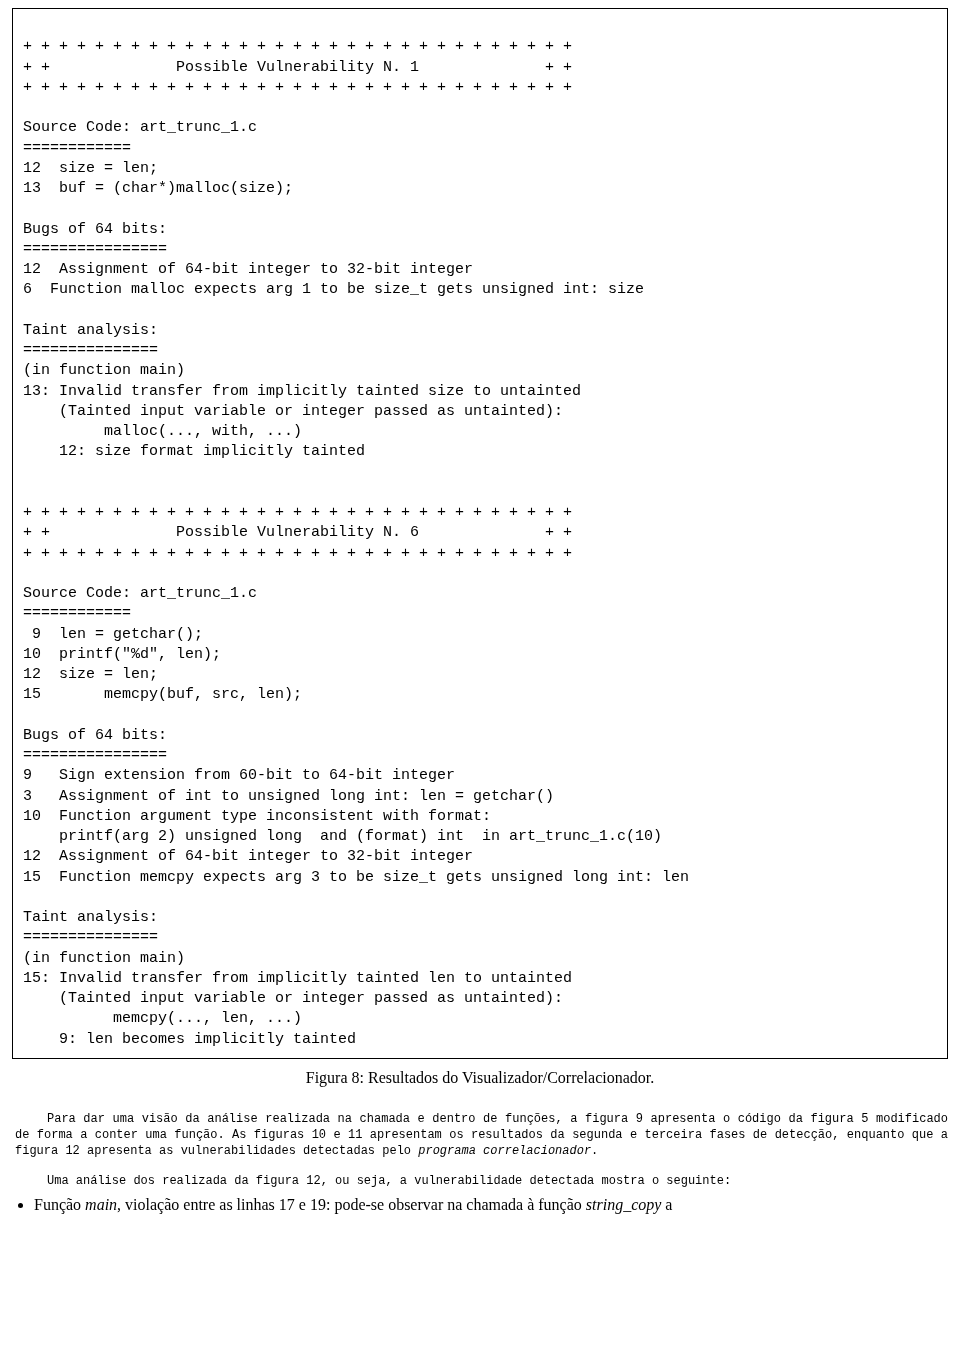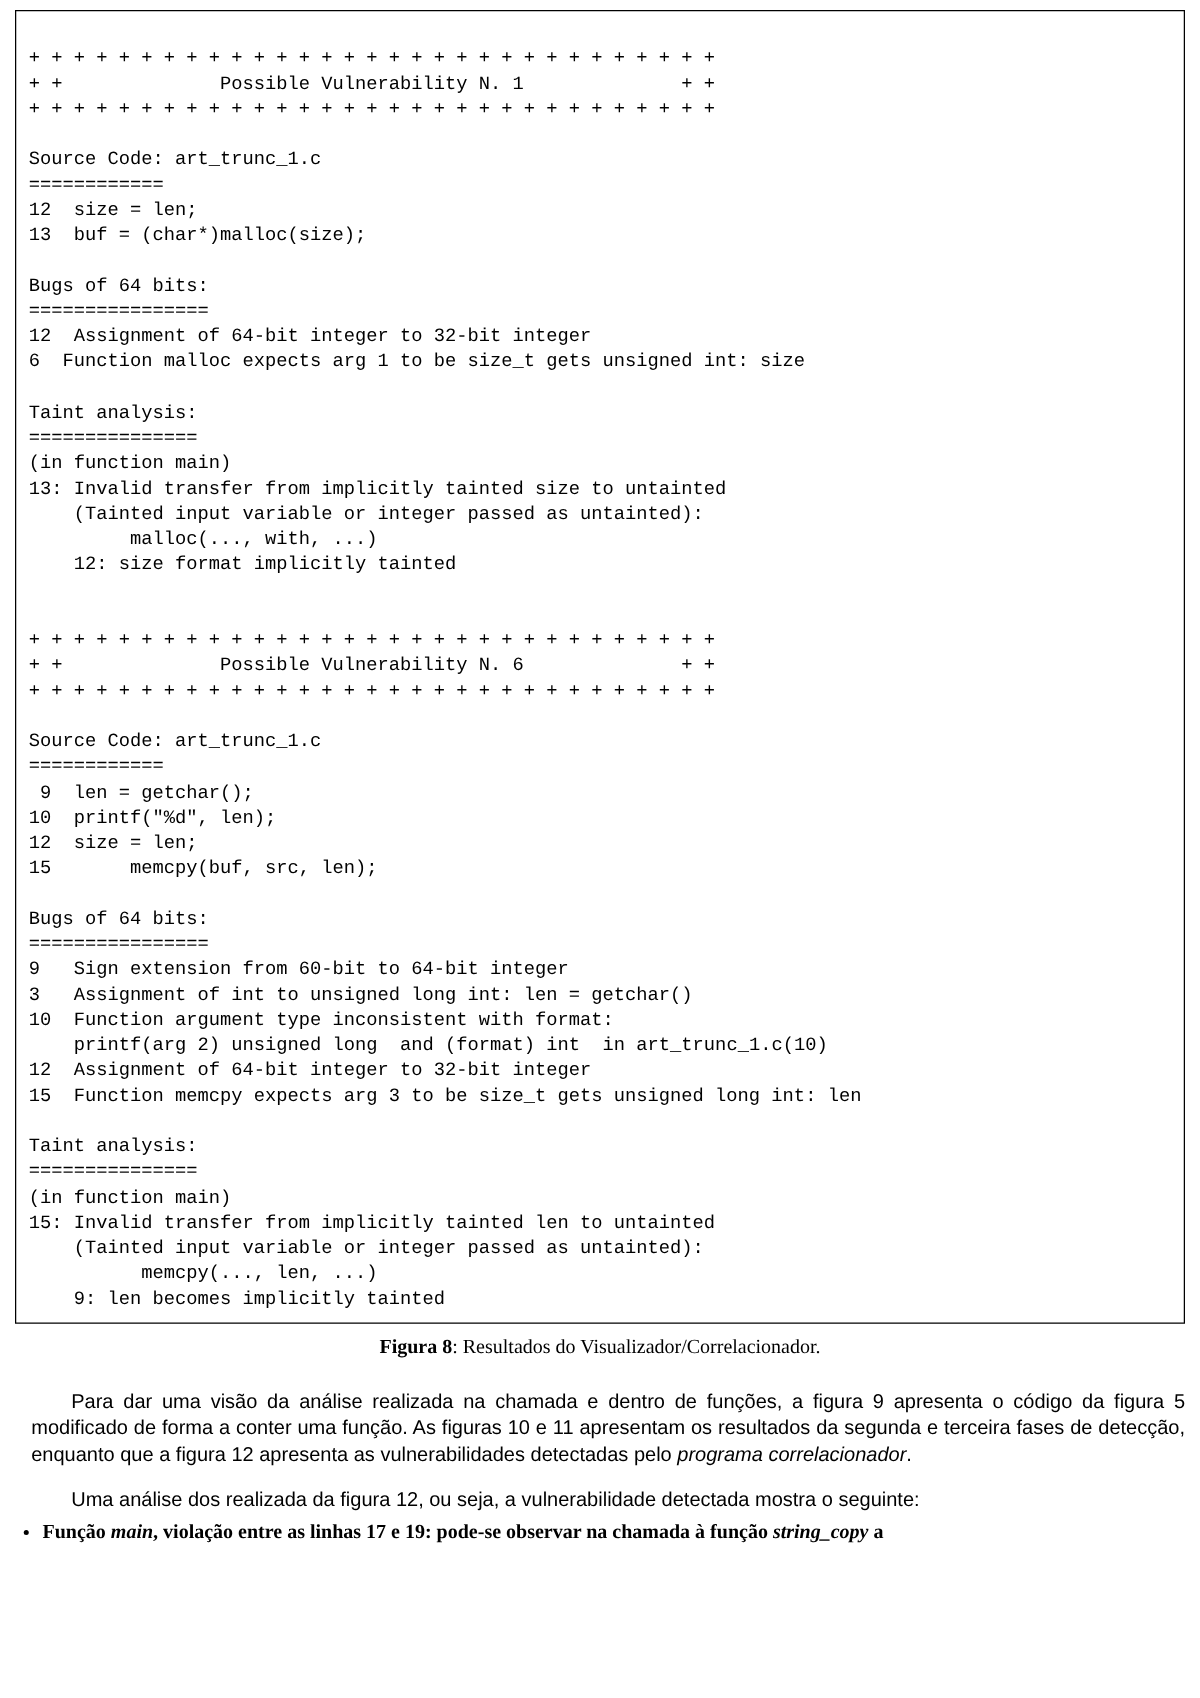--- a/index.html
+++ b/index.html
@@ -23,44 +23,43 @@
       white-space: pre-wrap;
       line-height: 1.35;
     }
     .caption {
       text-align: center;
       margin: 10px 0 24px 0;
       font-family: "Times New Roman", Times, serif;
       font-size: 16px;
     }
     .caption b {
-      font-weight: bold;
+      font-weight: normal;
     }
     .body-text {
-      font-family: Liberation Sans, sans-serif;
-      font-size: 16px;
+      font-family: Liberation Mono, monospace;
+      font-size: 12px;
       text-align: justify;
-      margin: 0 0 14px 13px;
+      margin: 0 0 14px 3px;
       line-height: 1.35;
     }
     .body-text .indent {
       display: inline-block;
       width: 32px;
     }
     ul.bullets {
       margin: 4px 0 0 22px;
       padding: 0;
     }
     ul.bullets li {
       font-family: "Times New Roman", Times, serif;
       font-size: 16px;
       line-height: 1.35;
       margin-bottom: 2px;
       text-align: justify;
-      font-weight: bold;
     }
   </style>
 </head>
 <body>
 
 <div class="box">
   <div class="mono">
 <span>+ + + + + + + + + + + + + + + + + + + + + + + + + + + + + + +</span>
 <span>+ +              Possible Vulnerability N. 1              + +</span>
 <span>+ + + + + + + + + + + + + + + + + + + + + + + + + + + + + + +</span>

